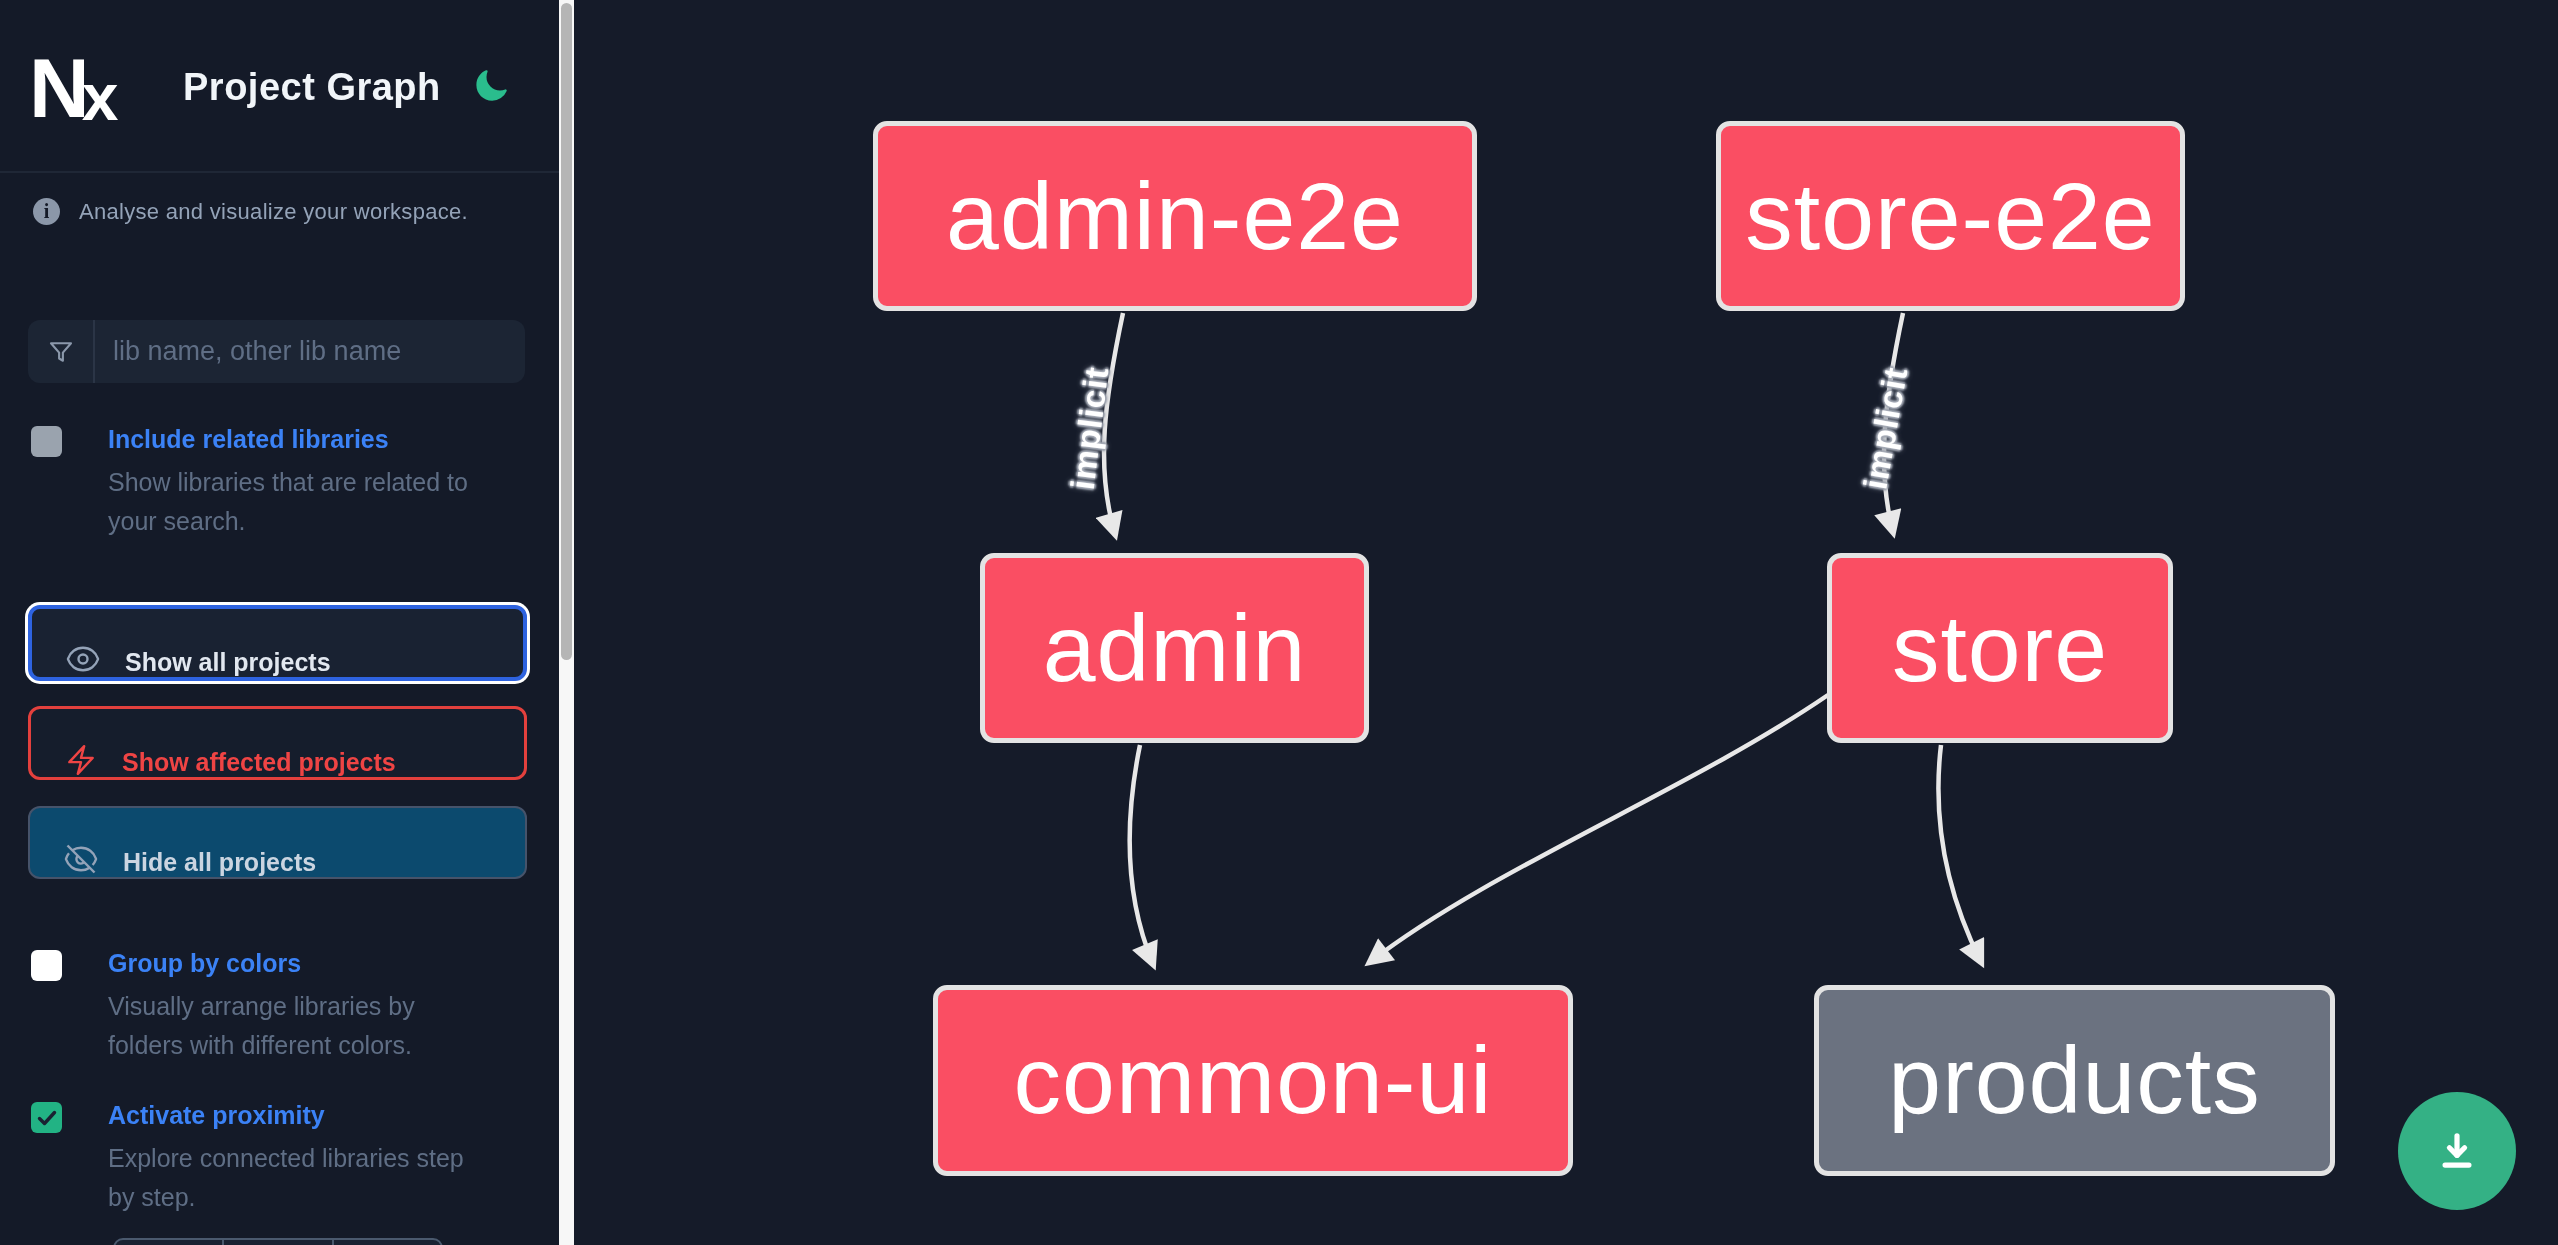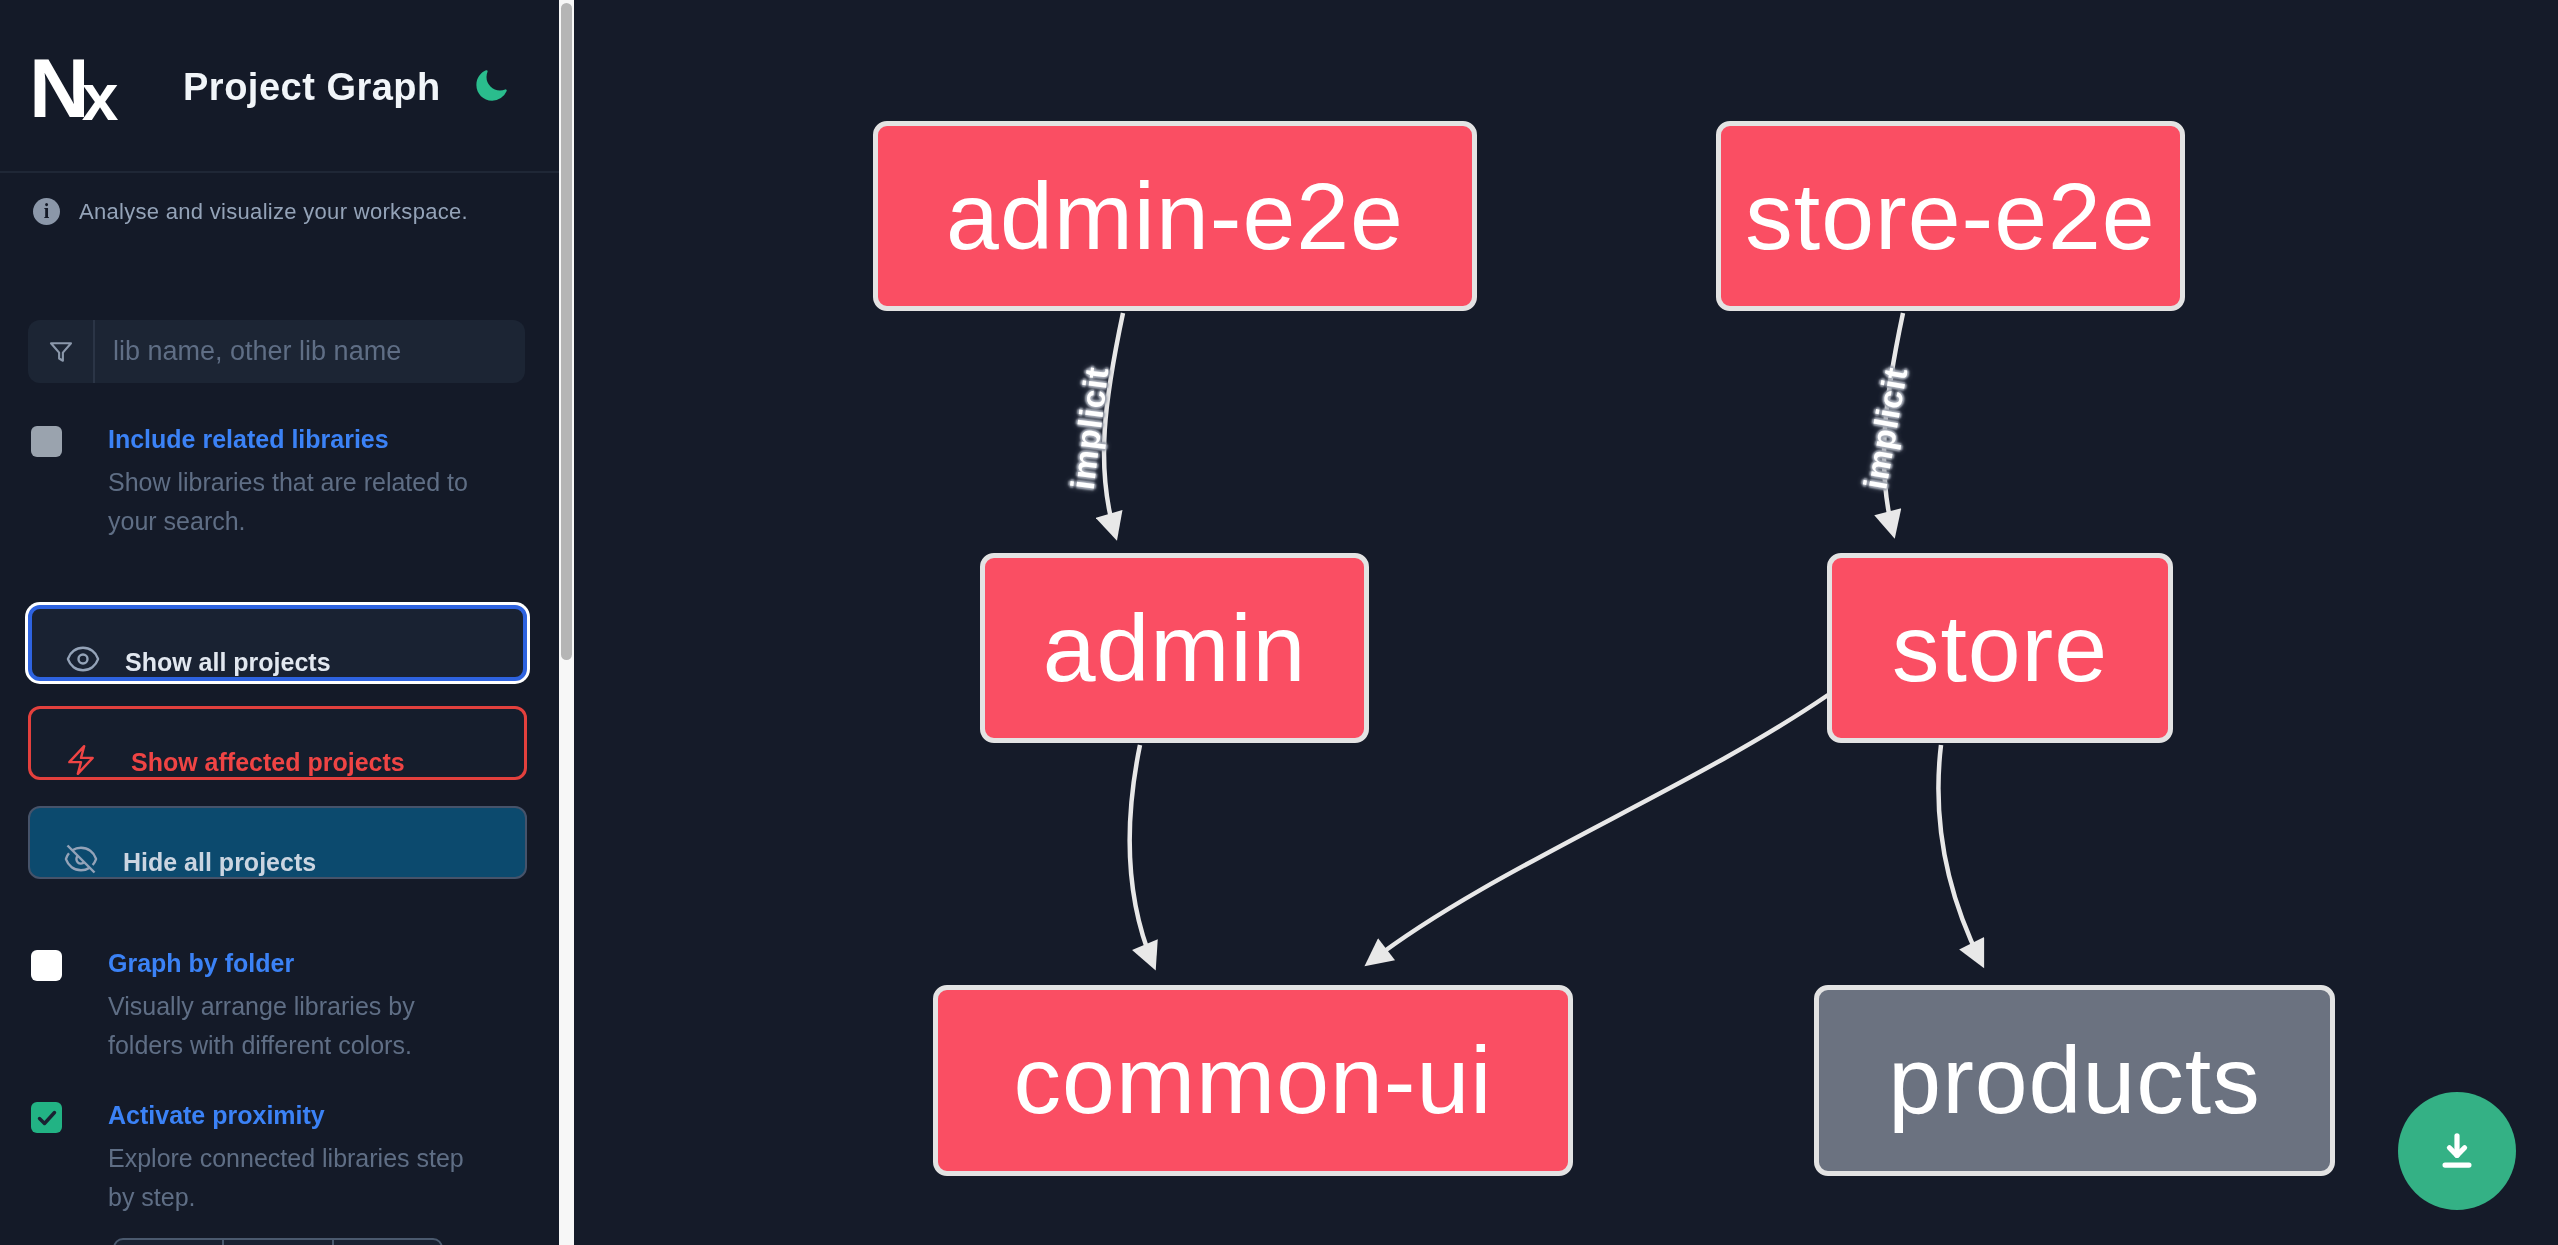--- a/index.html
+++ b/index.html
@@ -43,21 +43,21 @@
                white-space:nowrap; }
   .opt-desc  { position:absolute; left:108px; font-size:25px; color:#5f6e85; line-height:39px; }
 
   .side-btn { position:absolute; left:28px; width:499px; border-radius:12px;
               display:flex; align-items:flex-end; cursor:pointer; background:#18202f; }
   .side-btn .ic { margin-left:33px; display:flex; }
   .side-btn .lbl { margin-left:24px; font-size:25px; font-weight:700; white-space:nowrap; }
   .btn-show-all { top:605px; height:76px; border:4px solid #2e63e0;
                   box-shadow:0 0 0 3px #ffffff; background:#192232; }
   .btn-show-all .lbl { color:#e2e8f0; }
-  .btn-affected { top:706px; height:74px; border:3px solid #e3403d; background:#151d2c;gap:9px; }
+  .btn-affected { top:706px; height:74px; border:3px solid #e3403d; background:#151d2c; }
   .btn-affected .lbl { color:#ef4444; }
   .btn-hide { top:806px; height:73px; border:2px solid #46536a; background:#0c4a6e; }
   .btn-hide .lbl { color:#cbd5e1; }
 
   .segmented { position:absolute; left:113px; top:1238px; width:330px; height:44px;
                border:2px solid #4a596e; border-radius:10px; background:#1a2232;
                display:flex; overflow:hidden; }
   .segmented .cell { flex:1; }
   .segmented .cell + .cell { border-left:2px solid #4a596e; }
 
@@ -156,21 +156,21 @@
       <svg width="36" height="36" viewBox="0 0 24 24" fill="none" stroke="#94a3b8" stroke-width="1.6">
         <path d="M3.98 8.22A10.48 10.48 0 002.04 11.68a1 1 0 000 .64c1.38 4.17 5.32 7.18 9.96 7.18 2.04 0 3.95-.58 5.57-1.59M6.23 6.23A10.45 10.45 0 0112 4.5c4.64 0 8.58 3.01 9.96 7.18a1 1 0 010 .64 10.52 10.52 0 01-2.19 3.7"></path>
         <path d="M9.88 9.88a3 3 0 104.24 4.24"></path>
         <path d="M3 3l18 18"></path>
       </svg>
     </span>
     <span class="lbl">Hide all projects</span>
   </div>
 
   <div class="opt checkbox cb-white" style="top:950px;"></div>
-  <div class="opt-label" style="top:949px;">Graph by folder</div>
+  <div class="opt-label" style="top:949px;">Group by colors</div>
   <div class="opt-desc" style="top:987px; width:375px;">Visually arrange libraries by folders with different colors.</div>
 
   <div class="opt checkbox cb-green" style="top:1102px;">
     <svg width="24" height="24" viewBox="0 0 24 24" fill="none" stroke="#1a2232" stroke-width="3.4" stroke-linecap="round" stroke-linejoin="round">
       <path d="M4.5 12.5l5 5 10-11"></path>
     </svg>
   </div>
   <div class="opt-label" style="top:1101px;">Activate proximity</div>
   <div class="opt-desc" style="top:1139px; width:385px;">Explore connected libraries step by step.</div>
 

